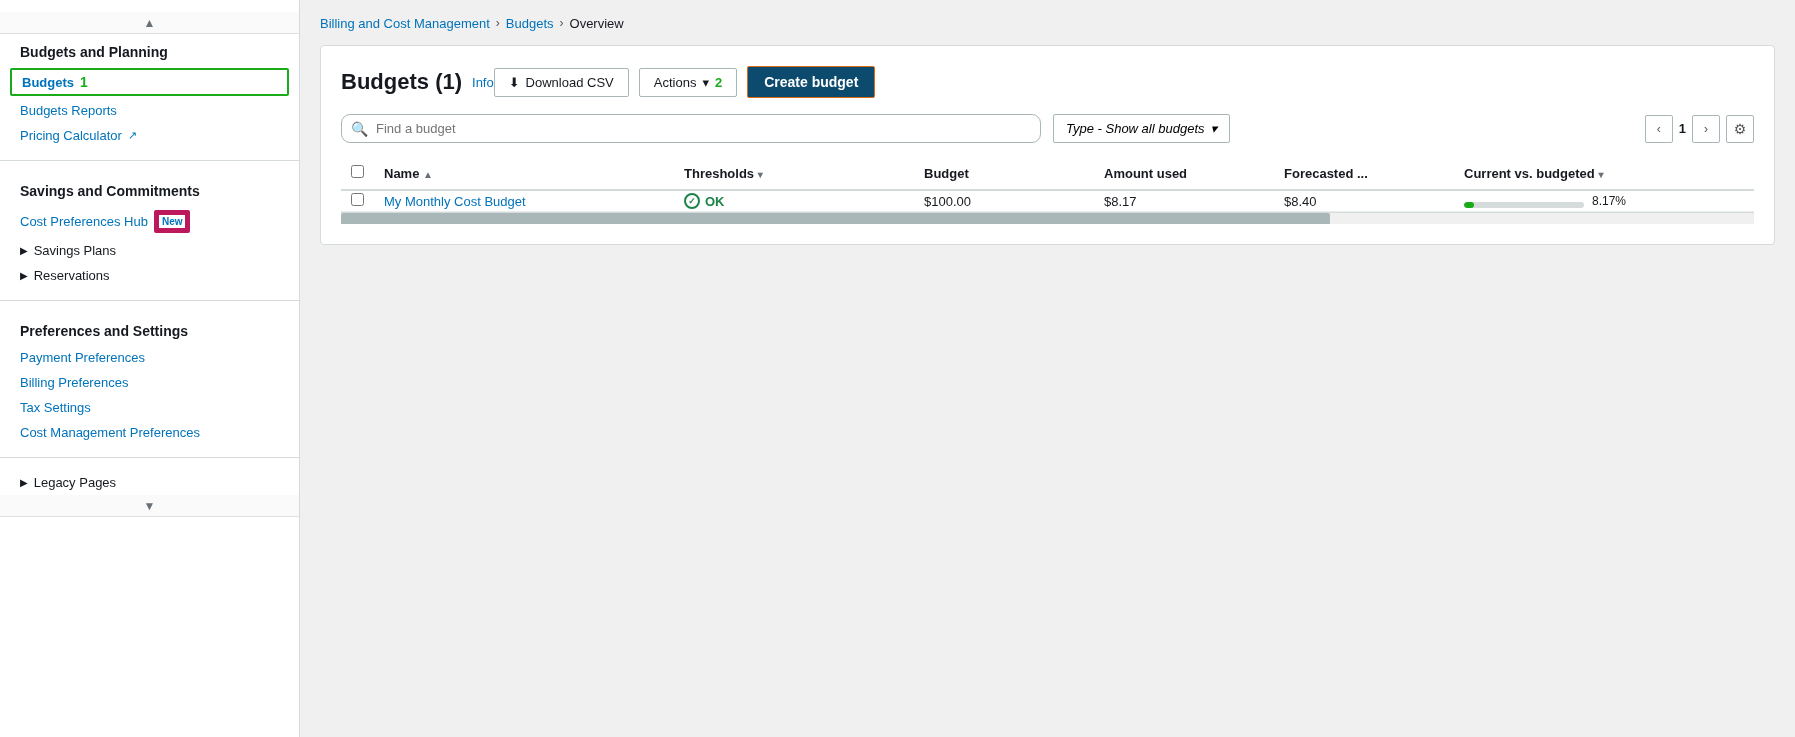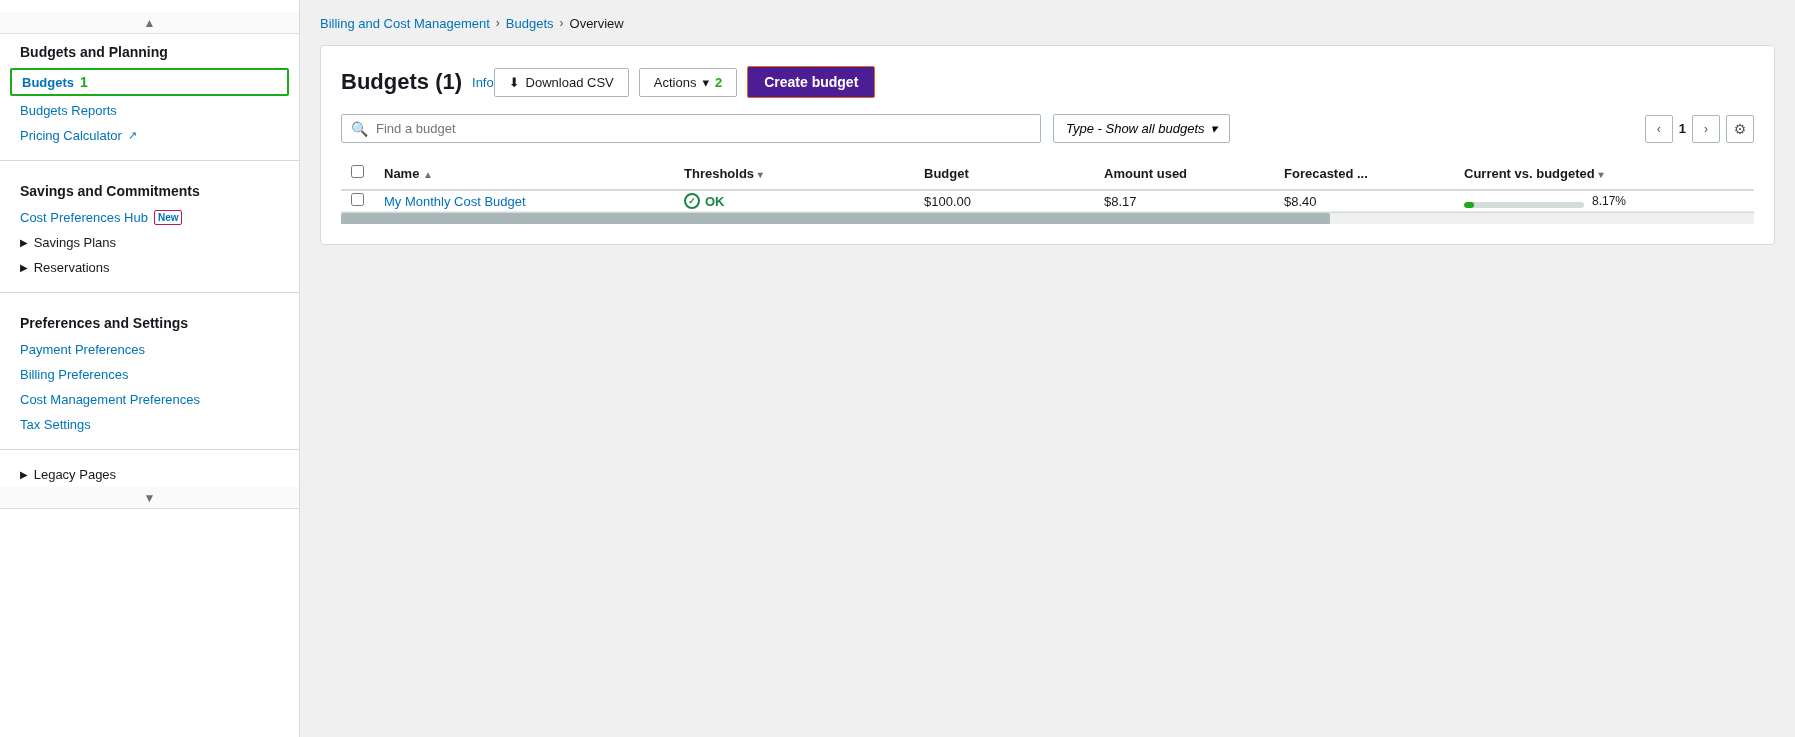--- a/index.html
+++ b/index.html
@@ -39,21 +39,21 @@
       padding: 4px 10px;
     }
     .sidebar-item .badge {
       color: #1aab1a;
       font-weight: 700;
       font-size: 14px;
     }
     .sidebar-item .new-badge {
       font-size: 10px;
       color: #0073bb;
-      border: 1px solid #be185d;
+      border: 5px solid #be185d;
       border-radius: 2px;
       padding: 1px 3px;
       font-weight: 600;
     }
     .sidebar-expandable {
       padding: 5px 20px;
       cursor: pointer;
       color: #16191f;
       font-size: 13px;
       display: flex;
@@ -140,21 +140,21 @@
       padding: 6px 14px;
       font-size: 13px;
       cursor: pointer;
       color: #16191f;
       display: flex;
       align-items: center;
       gap: 6px;
     }
     .btn-actions .count { color: #1aab1a; font-weight: 700; }
     .btn-primary {
-      background: #4c1d95;
+      background: #0c4a6e;
       border: 1px solid #dd6b10;
       border-radius: 2px;
       padding: 7px 16px;
       font-size: 14px;
       font-weight: 700;
       cursor: pointer;
       color: #fff;
     }
 
     
@@ -166,21 +166,21 @@
     }
     .search-box {
       flex: 1;
       max-width: 700px;
       position: relative;
     }
     .search-box input {
       width: 100%;
       padding: 6px 12px 6px 34px;
       border: 1px solid #aab7b8;
-      border-radius: 2px;
+      border-radius: 9px;
       font-size: 13px;
       outline: none;
     }
     .search-icon-inner {
       position: absolute;
       left: 10px;
       top: 50%;
       transform: translateY(-50%);
       color: #687078;
       font-size: 14px;
@@ -385,25 +385,25 @@
 
   <div class="sidebar-item">
     <span>Payment Preferences</span>
   </div>
 
   <div class="sidebar-item">
     <span>Billing Preferences</span>
   </div>
 
   <div class="sidebar-item">
+    <span>Tax Settings</span>
+  </div>
+
+  <div class="sidebar-item">
     <span>Cost Management Preferences</span>
-  </div>
-
-  <div class="sidebar-item">
-    <span>Tax Settings</span>
   </div>
 
   <hr class="sidebar-divider">
 
   <div class="sidebar-expandable">
     <span class="arrow">▶</span>
     <span>Legacy Pages</span>
   </div>
 
   <button class="sidebar-bottom-arrow">▼</button>

